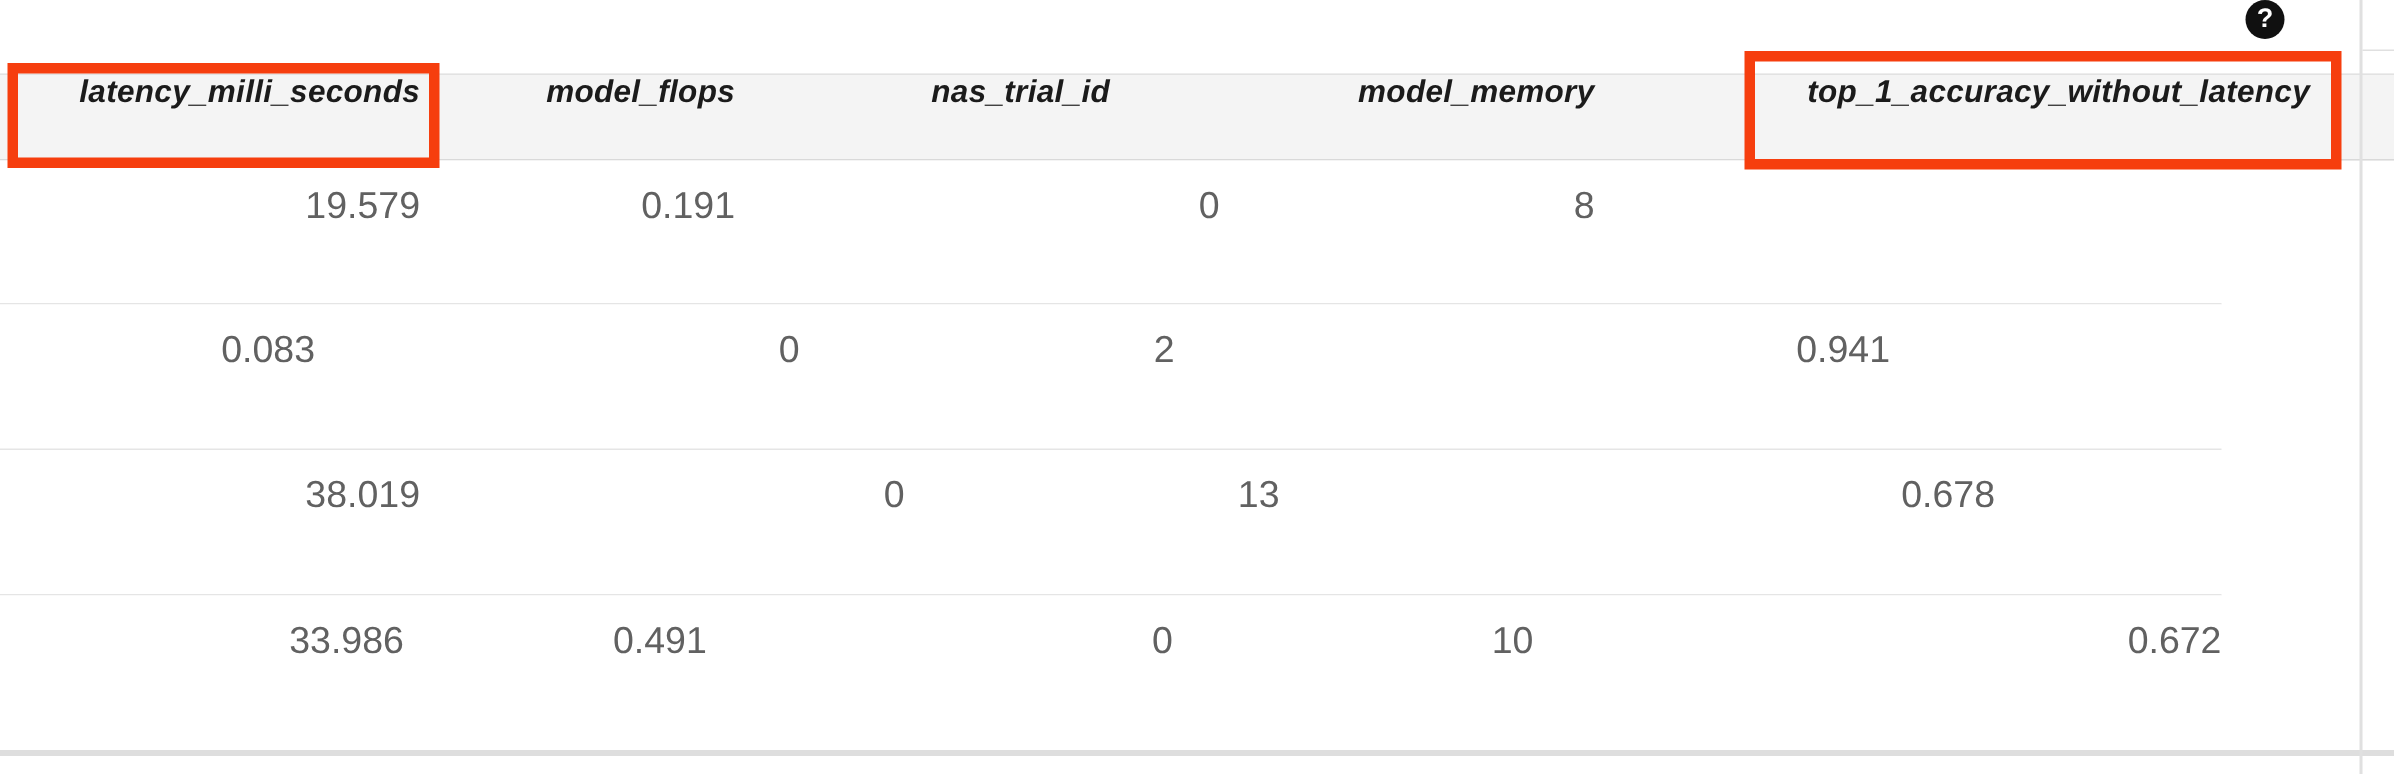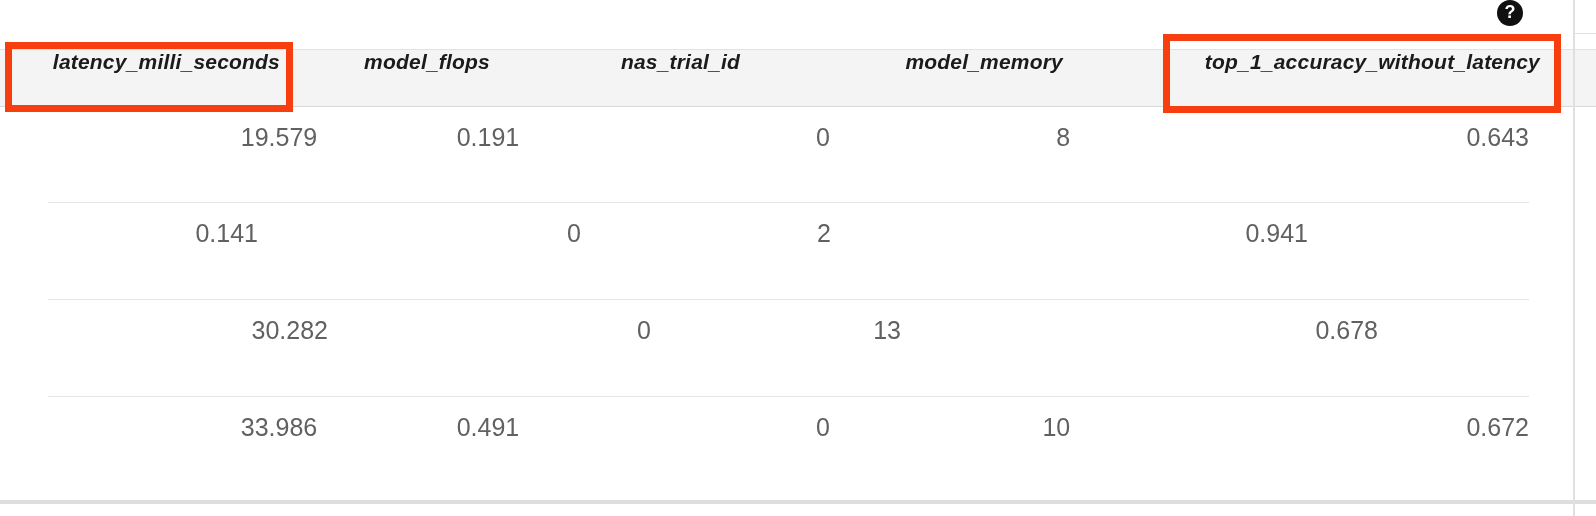--- a/index.html
+++ b/index.html
@@ -24,21 +24,21 @@
     box-sizing:border-box;background:#f4f4f4;
     border-top:1px solid #e2e2e2;border-bottom:1px solid #d9d9d9;
     display:flex;font-style:italic;
   }
   .th{
     box-sizing:border-box;text-align:right;
     font-size:21px;font-weight:bold;color:#1b1b1b;
     letter-spacing:0.2px;white-space:nowrap;
   }
   
-  .rows{position:absolute;left:0;top:107px;width:1481px;padding-left:48px;}
+  .rows{position:absolute;left:0;top:107px;width:1481px;}
   .tr{
     box-sizing:border-box;display:flex;align-items:flex-start;
     height:96px;padding-top:16px;background:#ffffff;
     border-bottom:1px solid #e5e5e5;
   }
   .tr:nth-child(2),.tr:nth-child(3){height:97px;}
   .tr:last-child{height:103px;border-bottom:none;}
   .td{
     box-sizing:border-box;text-align:right;
     font-size:25px;color:#616161;line-height:28px;white-space:nowrap;
@@ -69,30 +69,29 @@
     <div class="th c2">model_memory</div>
     <div class="th c4">top_1_accuracy_without_latency</div>
   </div>
 
 <div class="rows" id="tbody">
     <div class="tr">
       <div class="td c0">19.579</div>
       <div class="td c1">0.191</div>
       <div class="td c2">0</div>
       <div class="td c3">8</div>
-      <div class="td c4">0.643</div>
     </div>
     <div class="tr">
-      <div class="td c1">0.141</div>
+      <div class="td c1">0.083</div>
       <div class="td c2">0</div>
       <div class="td c3">2</div>
       <div class="td c4">0.941</div>
     </div>
     <div class="tr">
-      <div class="td c0">30.282</div>
+      <div class="td c0">38.019</div>
       <div class="td c2">0</div>
       <div class="td c3">13</div>
       <div class="td c4">0.678</div>
     </div>
     <div class="tr">
       <div class="td c0">33.986</div>
       <div class="td c1">0.491</div>
       <div class="td c2">0</div>
       <div class="td c3">10</div>
       <div class="td c4">0.672</div>

